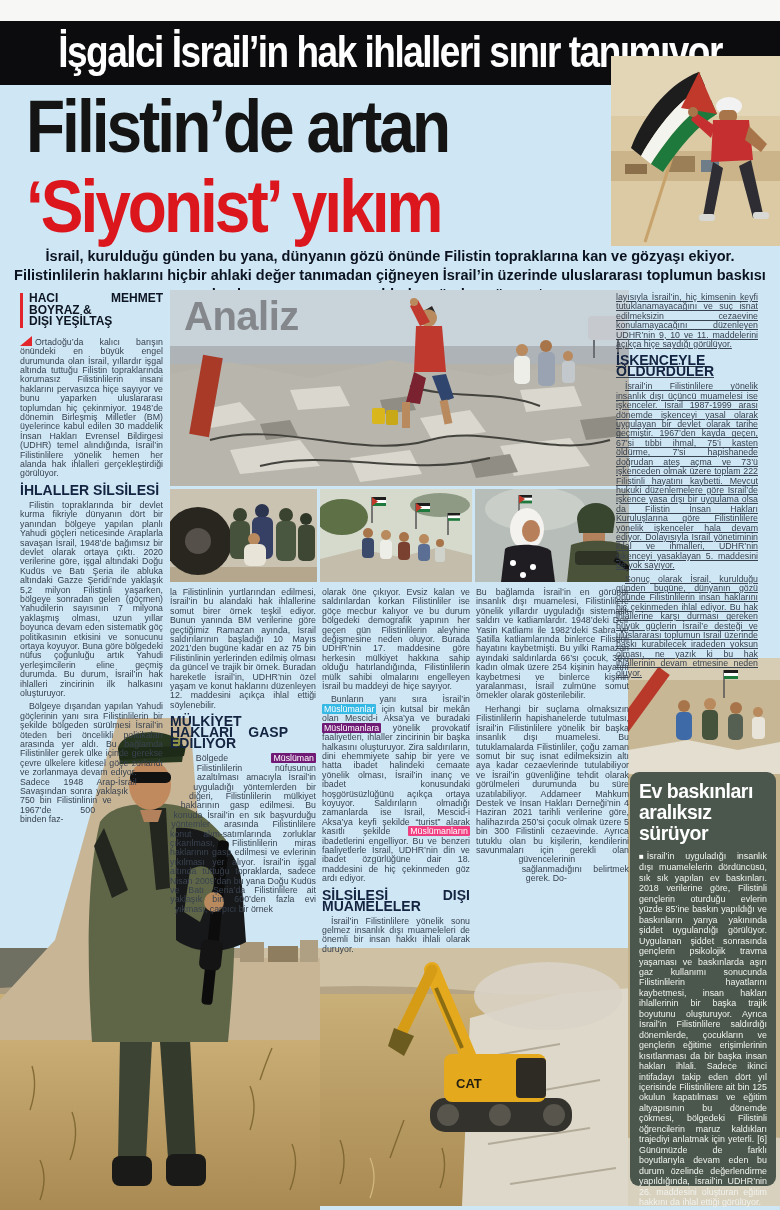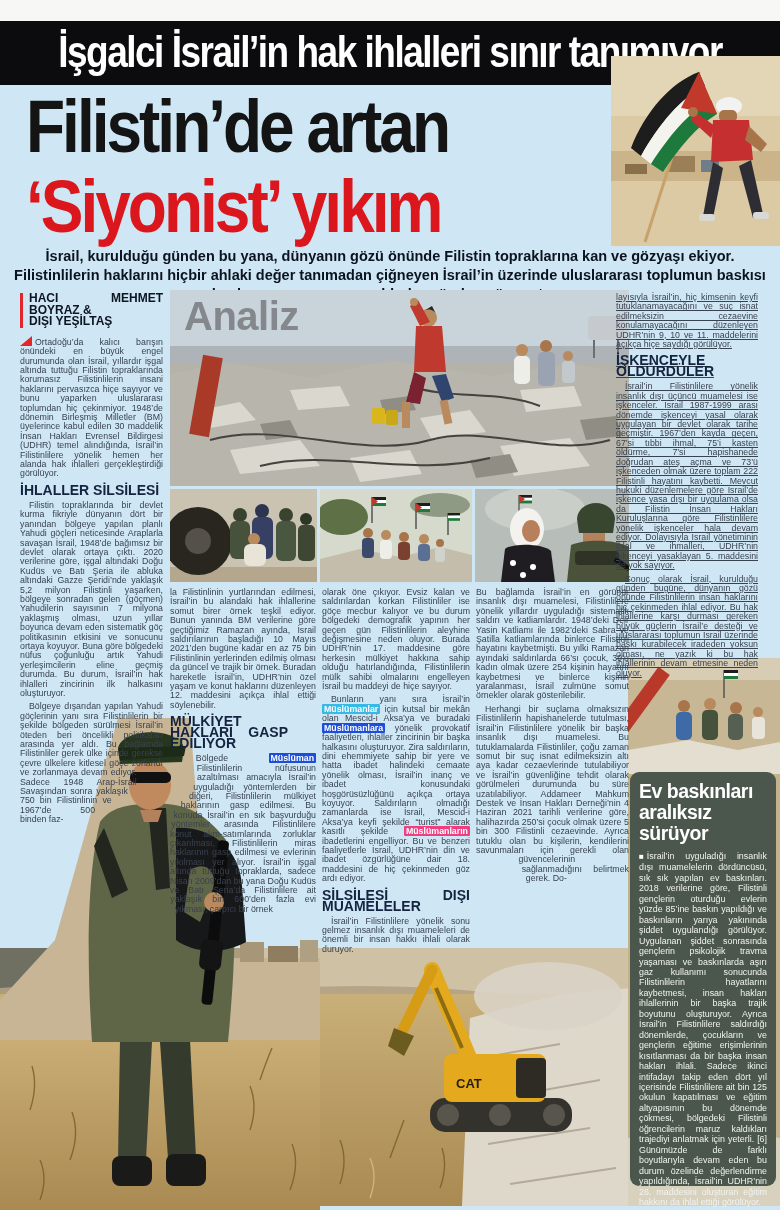--- a/index.html
+++ b/index.html
@@ -20,22 +20,22 @@
   .col{position:absolute;z-index:3;font-size:8.8px;line-height:9.4px;color:#39424f;
        text-align:justify;}
   .col p{margin:0 0 4px 0;}
   .ind{text-indent:9px;}
   .colhead{font-weight:700;color:#132340;font-size:14px;line-height:11px;margin:6px 0 5px 0;}
   .w120{width:118px;}
   .byline{border-left:3px solid #e2262b;padding-left:6px;font-weight:700;font-size:12px;
           line-height:11.6px;color:#0d1422;margin-bottom:8px;}
   .tri{display:inline-block;width:0;height:0;border-bottom:10px solid #e2262b;
        border-left:12px solid transparent;margin-right:3px;vertical-align:-1px;}
-  .hlw{color:#fff;font-weight:700;padding:0 2px;border-radius:1px;}
-  .hl-orange{background:#1d4ed8;margin-top:48px;}
+  .hlw{color:#fff;font-weight:400;padding:0 2px;border-radius:1px;}
+  .hl-orange{background:#701a75;margin-top:48px;}
   .hl-cyan{background:#36b9e5;}
   .hl-pink{background:#ef3f80;}
   .wrapR1{float:right;width:120px;height:132px;
     shape-outside:polygon(100% 0,78% 0,78% 16%,66% 25%,46% 33%,38% 41%,13% 48%,2% 56%,0 63%,0 100%,100% 100%);}
   .wrapL2{float:left;width:48px;height:288px;
     shape-outside:polygon(0 0,52% 0,56% 7%,40% 13%,8% 19%,0 25%,0 52%,22% 60%,42% 70%,66% 80%,92% 91%,100% 100%,0 100%);}
   .wrapL4{float:left;width:62px;height:64px;
     shape-outside:polygon(0 0,58% 0,74% 45%,88% 75%,100% 100%,0 100%);}
   
   .photo{position:absolute;overflow:hidden;}

